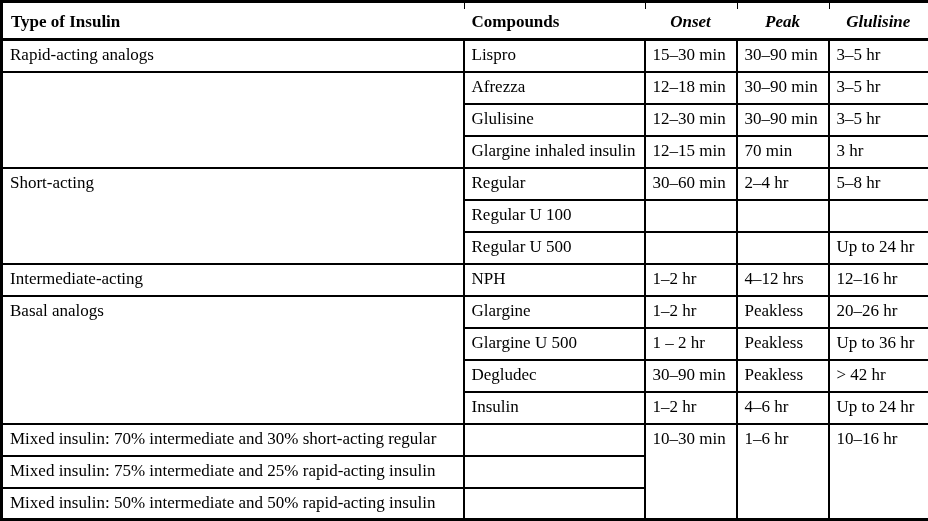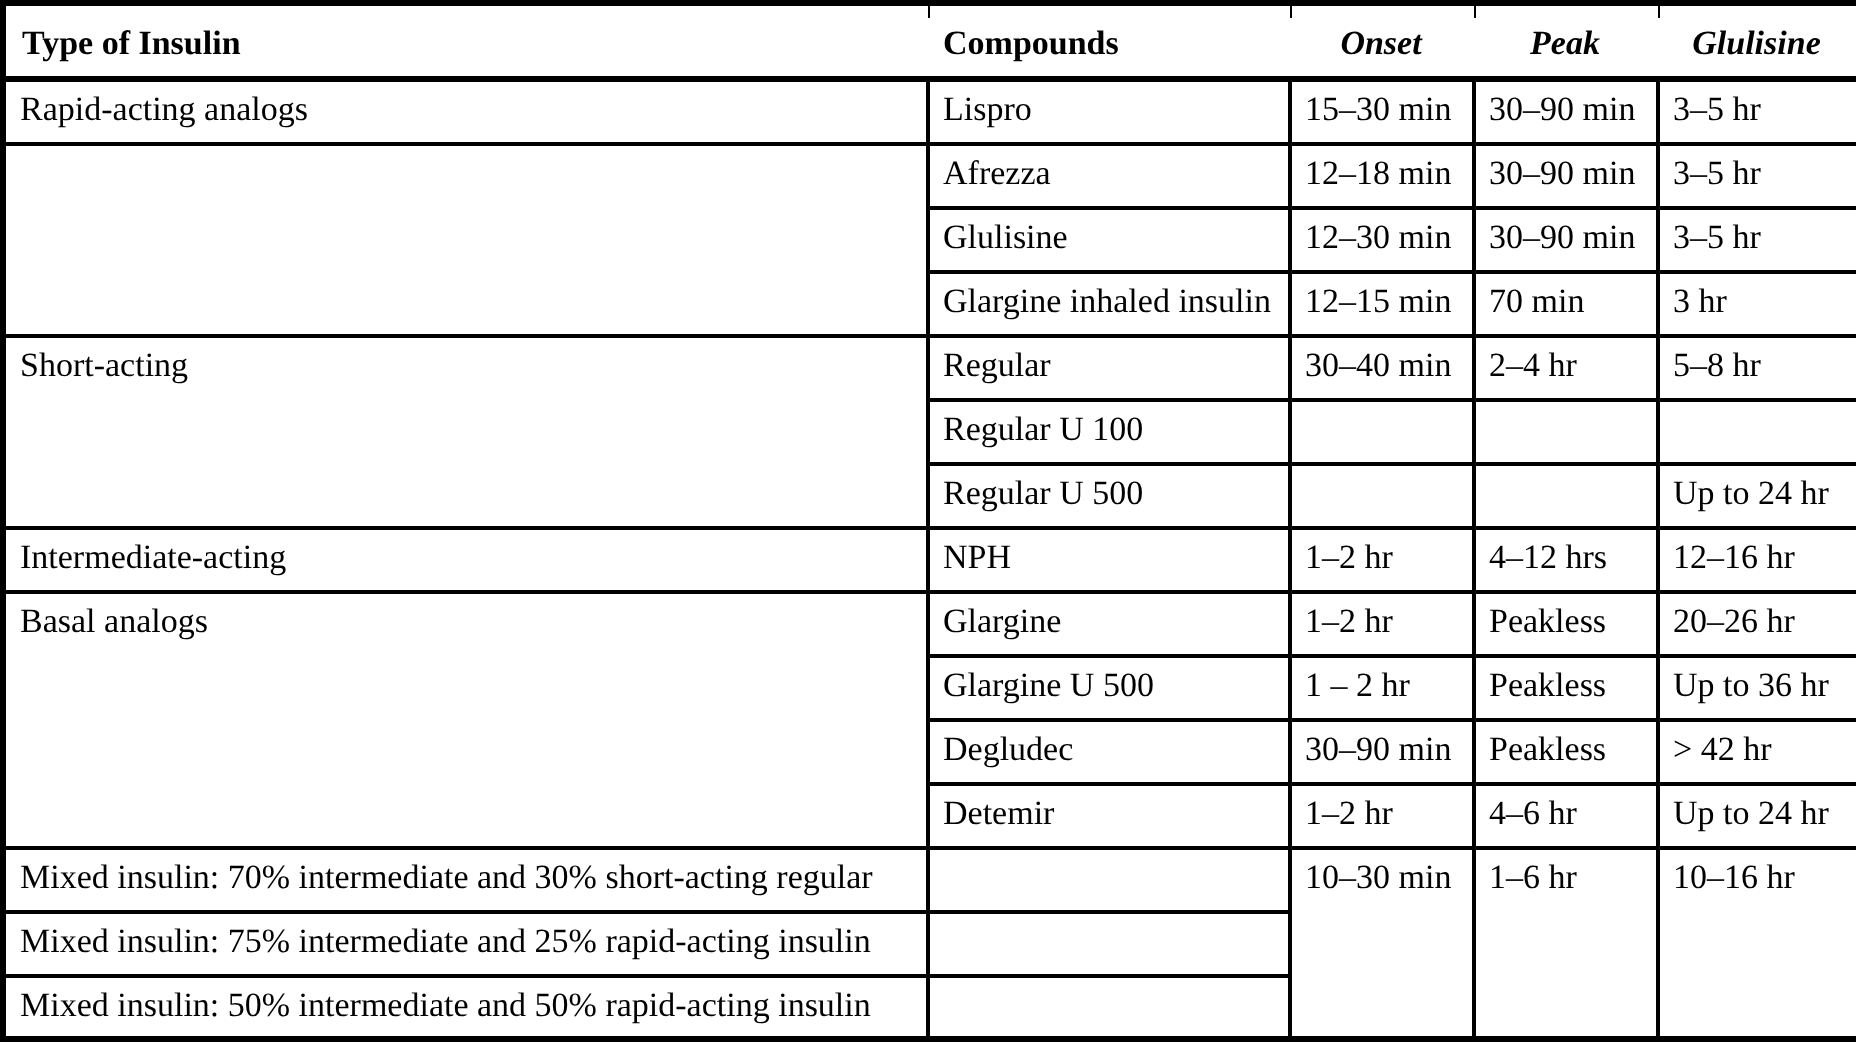--- a/index.html
+++ b/index.html
@@ -110,21 +110,21 @@
       </tr>
       <tr>
         <td>Glargine inhaled insulin</td>
         <td>12–15 min</td>
         <td>70 min</td>
         <td>3 hr</td>
       </tr>
       <tr>
         <td rowspan="3">Short-acting</td>
         <td>Regular</td>
-        <td>30–40 min</td>
+        <td>30–60 min</td>
         <td>2–4 hr</td>
         <td>5–8 hr</td>
       </tr>
       <tr>
         <td>Regular U 100</td>
         <td></td>
         <td></td>
         <td></td>
       </tr>
       <tr>
@@ -153,21 +153,21 @@
         <td>Peakless</td>
         <td>Up to 36 hr</td>
       </tr>
       <tr>
         <td>Degludec</td>
         <td>30–90 min</td>
         <td>Peakless</td>
         <td>&gt; 42 hr</td>
       </tr>
       <tr>
-        <td>Detemir</td>
+        <td>Insulin</td>
         <td>1–2 hr</td>
         <td>4–6 hr</td>
         <td>Up to 24 hr</td>
       </tr>
       <tr>
         <td>Mixed insulin: 70% intermediate and 30% short-acting regular</td>
         <td></td>
         <td rowspan="3">10–30 min</td>
         <td rowspan="3">1–6 hr</td>
         <td rowspan="3">10–16 hr</td>

